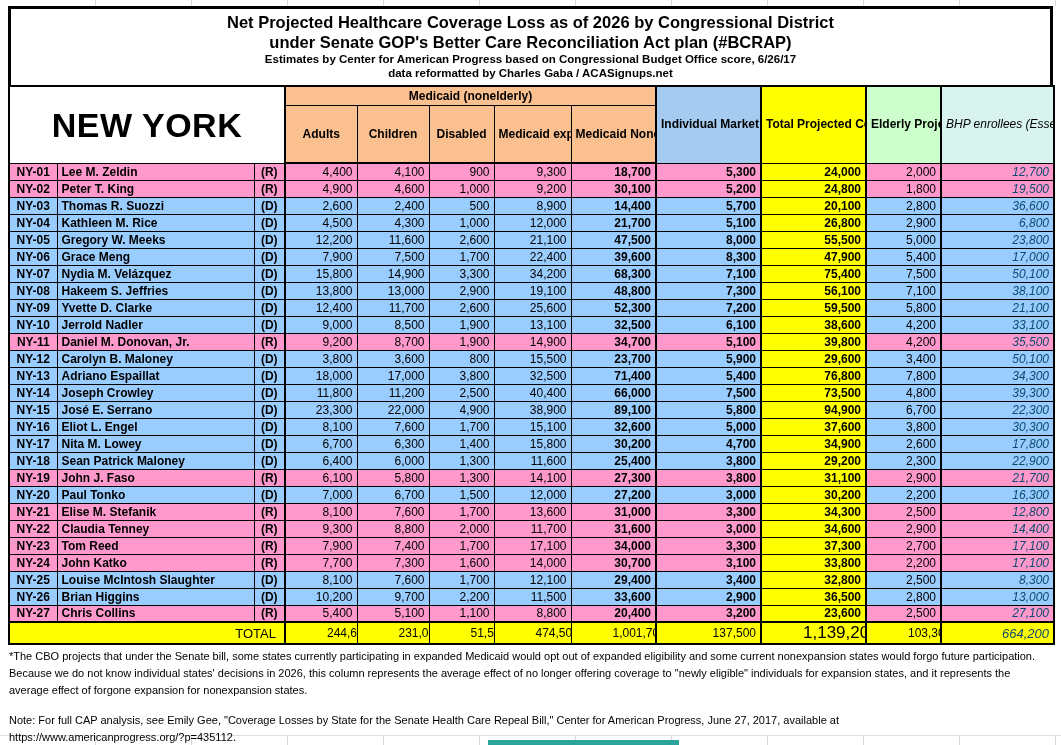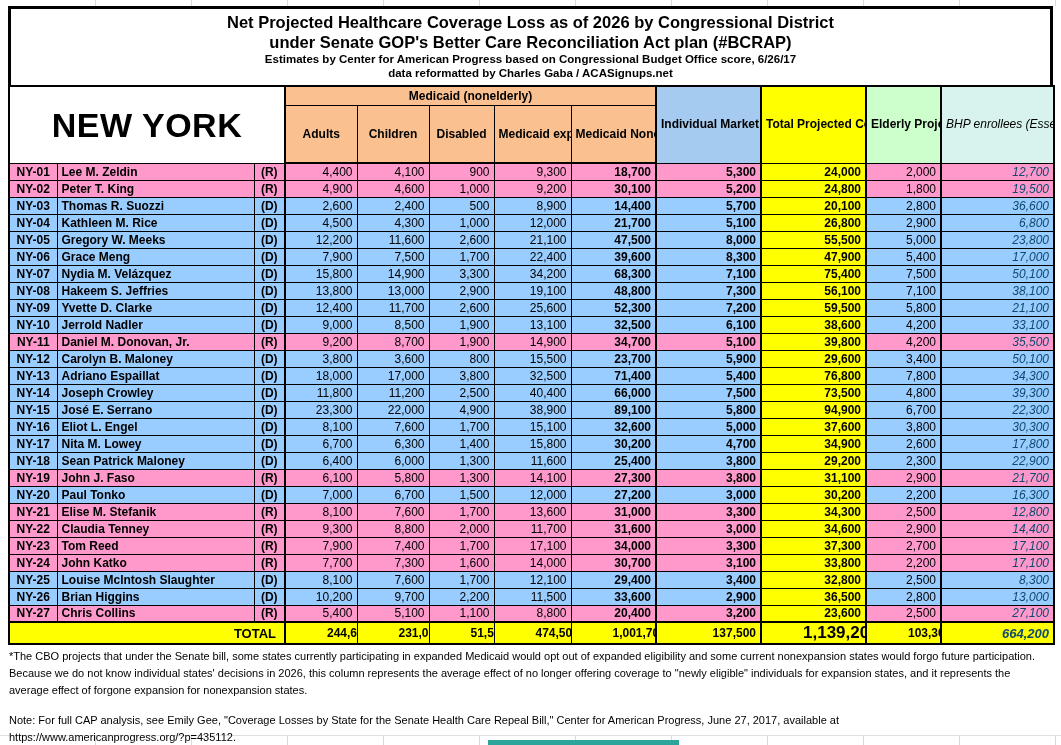--- a/index.html
+++ b/index.html
@@ -43,21 +43,21 @@
   tr.rep td{background:#FF99CC;}
   tr.dem td{background:#99CCFF;}
   td.c-dist{text-align:center;font-weight:bold;padding:0 2px;margin-left:36px;}
   td.c-name{text-align:left;font-weight:bold;margin-left:13px;}
   td.c-party{text-align:center;font-weight:bold;padding:0 1px;}
   td.c-num{text-align:right;padding-right:10px;}
   td.sub,td.ind{font-weight:bold;}
   td.tot{font-weight:bold;background:#FFFF00 !important;padding-right:16px;}
   td.bhp{font-style:italic;padding-right:8px;color:#0c4a6e;}
   tr.total-row{height:20px;}
-  tr.total-row td{background:#FFFF00 !important;font-weight:bold;border-top:2px solid #000;padding-left:41px;}
+  tr.total-row td{background:#FFFF00 !important;font-weight:normal;border-top:2px solid #000;padding-left:41px;}
   tr.total-row td.lbl{text-align:right;font-size:13px;padding-right:8px;}
   tr.total-row td.tot{font-size:17px;}
   tr.total-row td.bhp{font-style:italic;font-size:13px;}
 
   
   .footnotes{position:absolute;left:9px;top:648px;width:1044px;font-size:11px;line-height:17px;}
   .fn-note{margin-top:13px;}
   .fn-url{display:block;}
 </style>
 </head>

